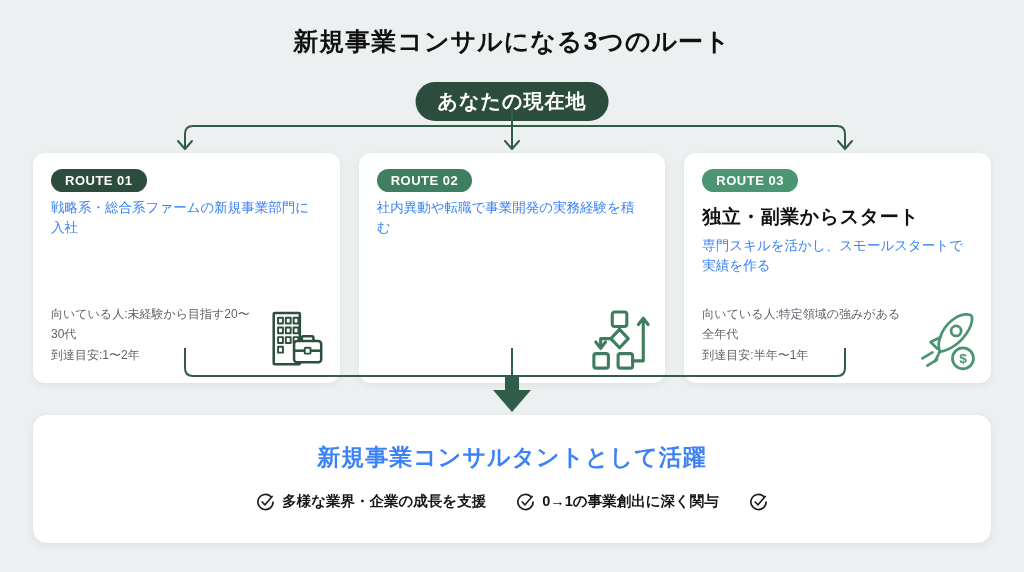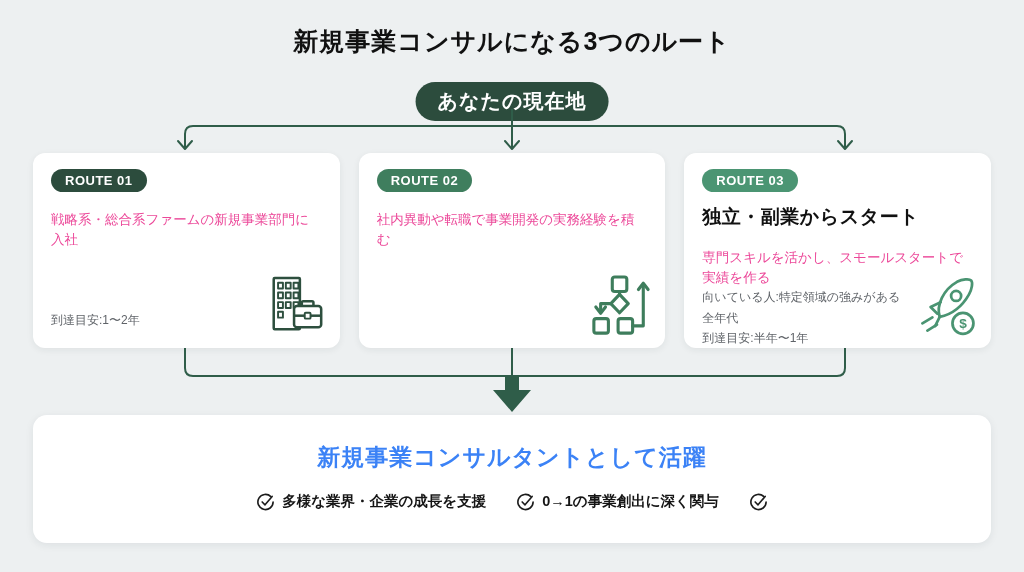--- a/index.html
+++ b/index.html
@@ -20,34 +20,34 @@
   }
   .connector{ position:absolute; left:0; }
   .top-connector{ top:109px; }
   .bottom-connector{ top:348px; }
 
   .cards{
     position:absolute; top:153px; left:33px; width:958px;
     display:flex; gap:19px;
   }
   .card{
-    flex:1; position:relative; height:195px;
+    flex:1; position:relative; height:230px;
     background:#fff; border-radius:12px;
     box-shadow:0 2px 7px rgba(30,40,45,.07);
     padding:16px 18px; display:flex; flex-direction:column;
   }
   .badge{
     align-self:flex-start; color:#fff; font-weight:bold; font-size:13px;
     padding:4px 14px; border-radius:999px; letter-spacing:.5px;
   }
   .badge.r1{ background:#2c4c3d; }
   .badge.r2{ background:#3f7e5e; }
   .badge.r3{ background:#4b9573; }
   .card-title{ margin-top:12px; font-size:19px; font-weight:bold; color:#111; letter-spacing:.5px; }
-  .card-sub{ margin-top:18px; font-size:13.5px; color:#ec4899; line-height:1.45; }
+  .card-sub{ margin-top:6px; font-size:13.5px; color:#3b82f6; line-height:1.45; }
   .card-details{
     margin-top:auto; font-size:12px; color:#5f6368; line-height:1.7;
     padding-right:64px; padding-bottom:2px;
   }
   .card-icon{ position:absolute; right:13px; bottom:11px; width:62px; height:62px; }
 
   .outcome-panel{
     position:absolute; left:33px; top:415px; width:958px; height:128px;
     background:#fff; border-radius:14px;
     box-shadow:0 2px 9px rgba(30,40,45,.08);
@@ -77,20 +77,21 @@
       <path d="M838 32 L845 40 L852 32"></path>
     </g>
   </svg>
 
   <div class="cards">
 
     <div class="card">
       <div class="badge r1">ROUTE 01</div>
       <div class="card-sub">戦略系・総合系ファームの新規事業部門に入社</div>
       <div class="card-details">
+        <div>向いている人:未経験から目指す20〜30代</div>
         <div>到達目安:1〜2年</div>
       </div>
       <svg class="card-icon" viewBox="0 0 64 64">
         <g stroke="#2d4f3e" fill="none" stroke-width="2.6" stroke-linejoin="round">
           <rect x="9" y="3" width="27" height="53" rx="1"></rect>
           <g stroke-width="2">
             <rect x="13.5" y="8" width="5" height="6"></rect>
               <rect x="21.5" y="8" width="5" height="6"></rect>
               <rect x="29.5" y="8" width="5" height="6"></rect>
             <rect x="13.5" y="18" width="5" height="6"></rect>

